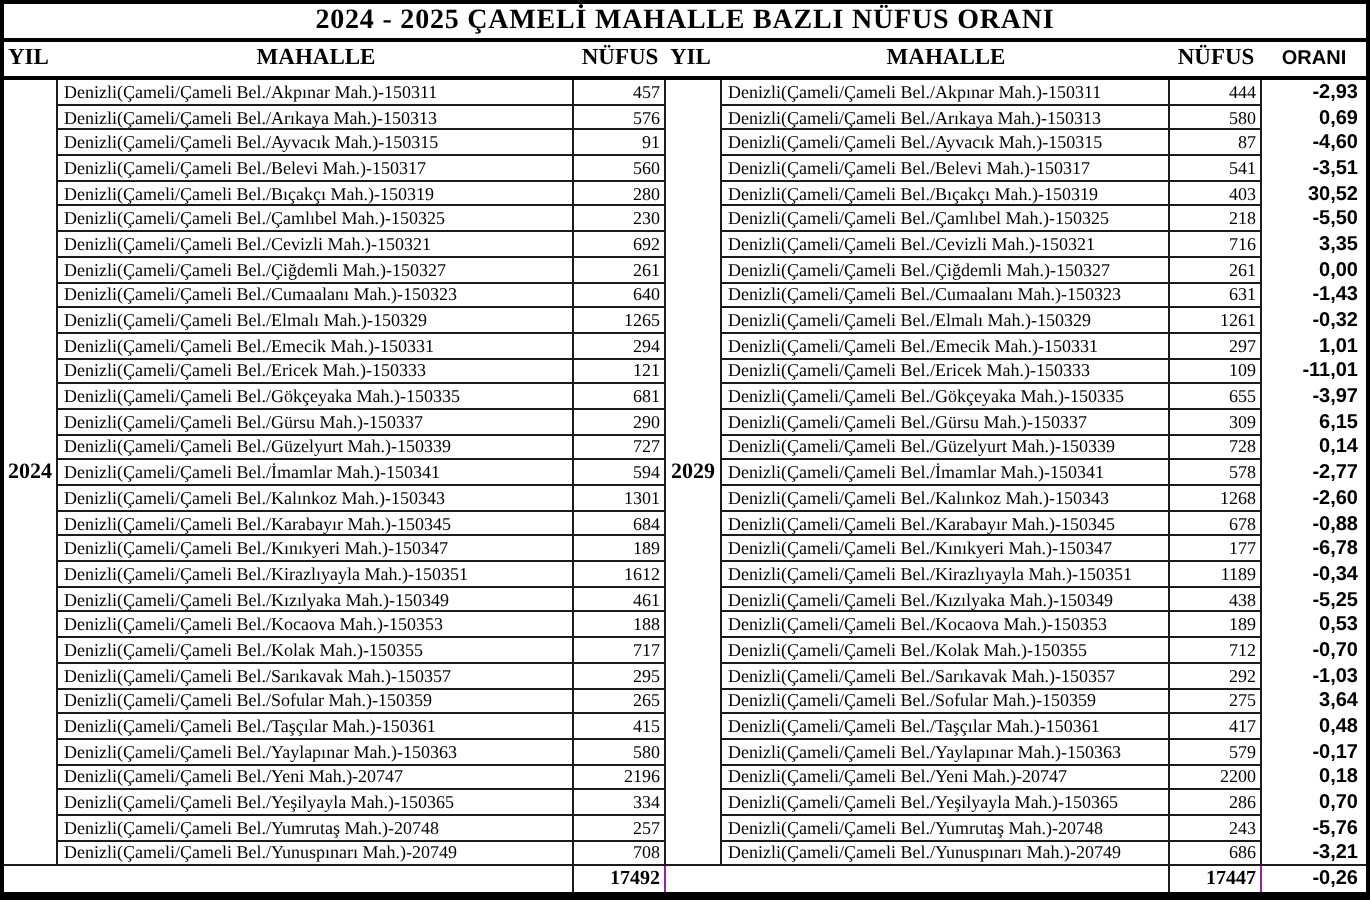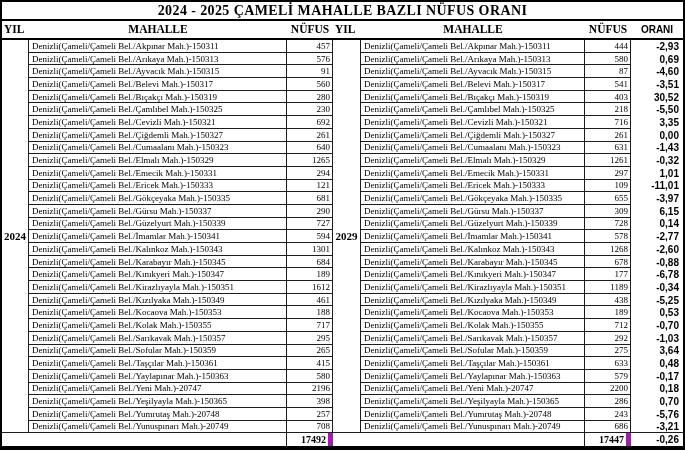--- a/index.html
+++ b/index.html
@@ -45,21 +45,21 @@
     font-weight:bold;font-size:11px;overflow:hidden;
   }
   .oran-cell{
     font-family:"Liberation Sans",sans-serif;font-weight:bold;font-size:10px;
     display:flex;align-items:center;justify-content:flex-end;
     padding-right:4px;overflow:hidden;white-space:nowrap;
   }
   .oran-last{border-bottom:1px solid #1c1c1c;}
   .tot-empty{border-right:1px solid #1c1c1c;}
   .tot-num{
-    border-right:5px solid #a21caf;font-weight:bold;font-size:10px;
+    border-right:1px solid #a21caf;font-weight:bold;font-size:10px;
     display:flex;align-items:center;justify-content:flex-end;
     padding-right:2px;overflow:hidden;
   }
   .tot-oran{
     font-family:"Liberation Sans",sans-serif;font-weight:bold;font-size:10px;
     display:flex;align-items:center;justify-content:flex-end;padding-right:4px;
   }
 </style>
 </head>
 <body>
@@ -204,34 +204,34 @@
       <div class="cell num" style="grid-area: 24 / 6;">292</div>
       <div class="oran-cell" style="grid-area: 24 / 7;">-1,03</div>
       <div class="cell mah" style="grid-area: 25 / 2;">Denizli(Çameli/Çameli Bel./Sofular Mah.)-150359</div>
       <div class="cell num" style="grid-area: 25 / 3;">265</div>
       <div class="cell mah" style="grid-area: 25 / 5;">Denizli(Çameli/Çameli Bel./Sofular Mah.)-150359</div>
       <div class="cell num" style="grid-area: 25 / 6;">275</div>
       <div class="oran-cell" style="grid-area: 25 / 7;">3,64</div>
       <div class="cell mah" style="grid-area: 26 / 2;">Denizli(Çameli/Çameli Bel./Taşçılar Mah.)-150361</div>
       <div class="cell num" style="grid-area: 26 / 3;">415</div>
       <div class="cell mah" style="grid-area: 26 / 5;">Denizli(Çameli/Çameli Bel./Taşçılar Mah.)-150361</div>
-      <div class="cell num" style="grid-area: 26 / 6;">633</div>
+      <div class="cell num" style="grid-area: 26 / 6;">417</div>
       <div class="oran-cell" style="grid-area: 26 / 7;">0,48</div>
       <div class="cell mah" style="grid-area: 27 / 2;">Denizli(Çameli/Çameli Bel./Yaylapınar Mah.)-150363</div>
       <div class="cell num" style="grid-area: 27 / 3;">580</div>
       <div class="cell mah" style="grid-area: 27 / 5;">Denizli(Çameli/Çameli Bel./Yaylapınar Mah.)-150363</div>
       <div class="cell num" style="grid-area: 27 / 6;">579</div>
       <div class="oran-cell" style="grid-area: 27 / 7;">-0,17</div>
       <div class="cell mah" style="grid-area: 28 / 2;">Denizli(Çameli/Çameli Bel./Yeni Mah.)-20747</div>
       <div class="cell num" style="grid-area: 28 / 3;">2196</div>
       <div class="cell mah" style="grid-area: 28 / 5;">Denizli(Çameli/Çameli Bel./Yeni Mah.)-20747</div>
       <div class="cell num" style="grid-area: 28 / 6;">2200</div>
       <div class="oran-cell" style="grid-area: 28 / 7;">0,18</div>
       <div class="cell mah" style="grid-area: 29 / 2;">Denizli(Çameli/Çameli Bel./Yeşilyayla Mah.)-150365</div>
-      <div class="cell num" style="grid-area: 29 / 3;">398</div>
+      <div class="cell num" style="grid-area: 29 / 3;">334</div>
       <div class="cell mah" style="grid-area: 29 / 5;">Denizli(Çameli/Çameli Bel./Yeşilyayla Mah.)-150365</div>
       <div class="cell num" style="grid-area: 29 / 6;">286</div>
       <div class="oran-cell" style="grid-area: 29 / 7;">0,70</div>
       <div class="cell mah" style="grid-area: 30 / 2;">Denizli(Çameli/Çameli Bel./Yumrutaş Mah.)-20748</div>
       <div class="cell num" style="grid-area: 30 / 3;">257</div>
       <div class="cell mah" style="grid-area: 30 / 5;">Denizli(Çameli/Çameli Bel./Yumrutaş Mah.)-20748</div>
       <div class="cell num" style="grid-area: 30 / 6;">243</div>
       <div class="oran-cell" style="grid-area: 30 / 7;">-5,76</div>
       <div class="cell mah" style="grid-area: 31 / 2;">Denizli(Çameli/Çameli Bel./Yunuspınarı Mah.)-20749</div>
       <div class="cell num" style="grid-area: 31 / 3;">708</div>

